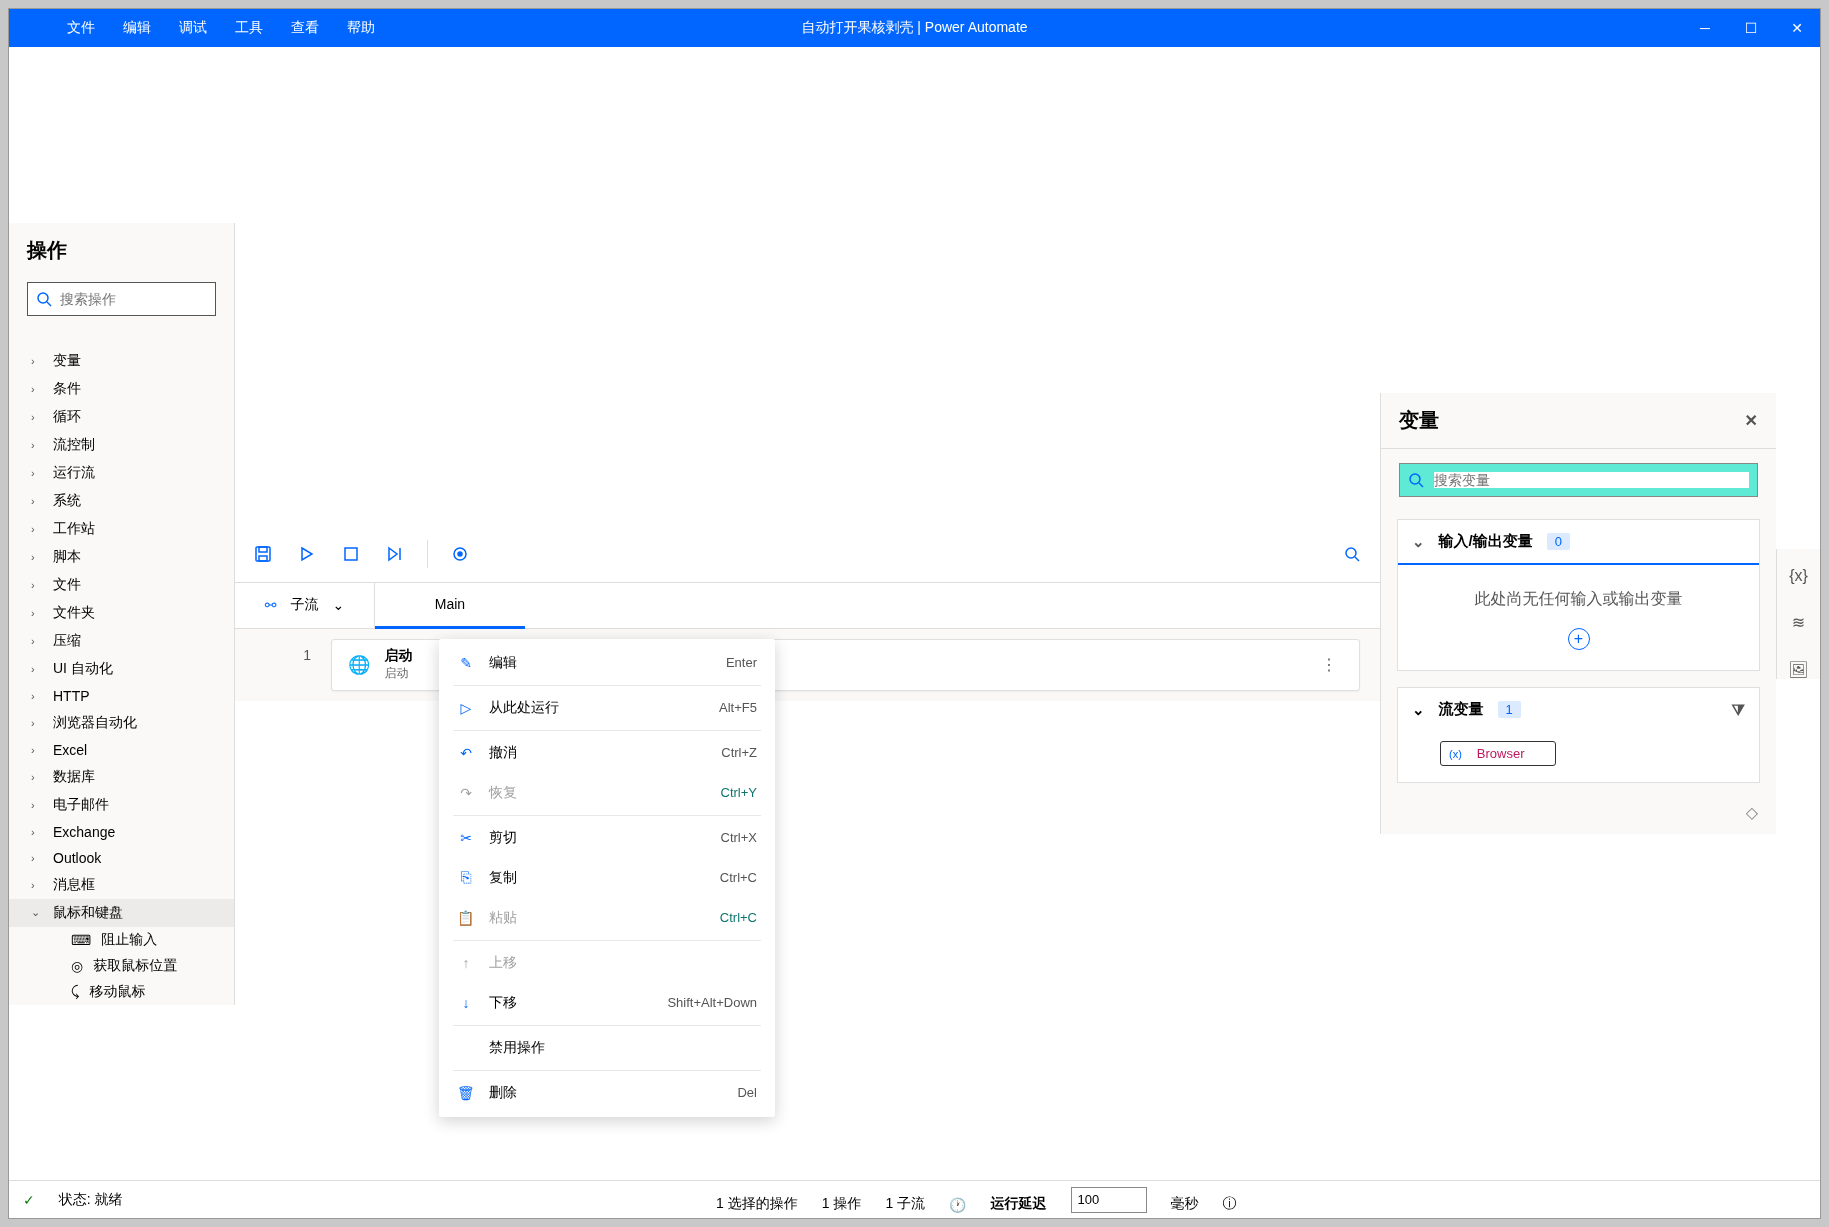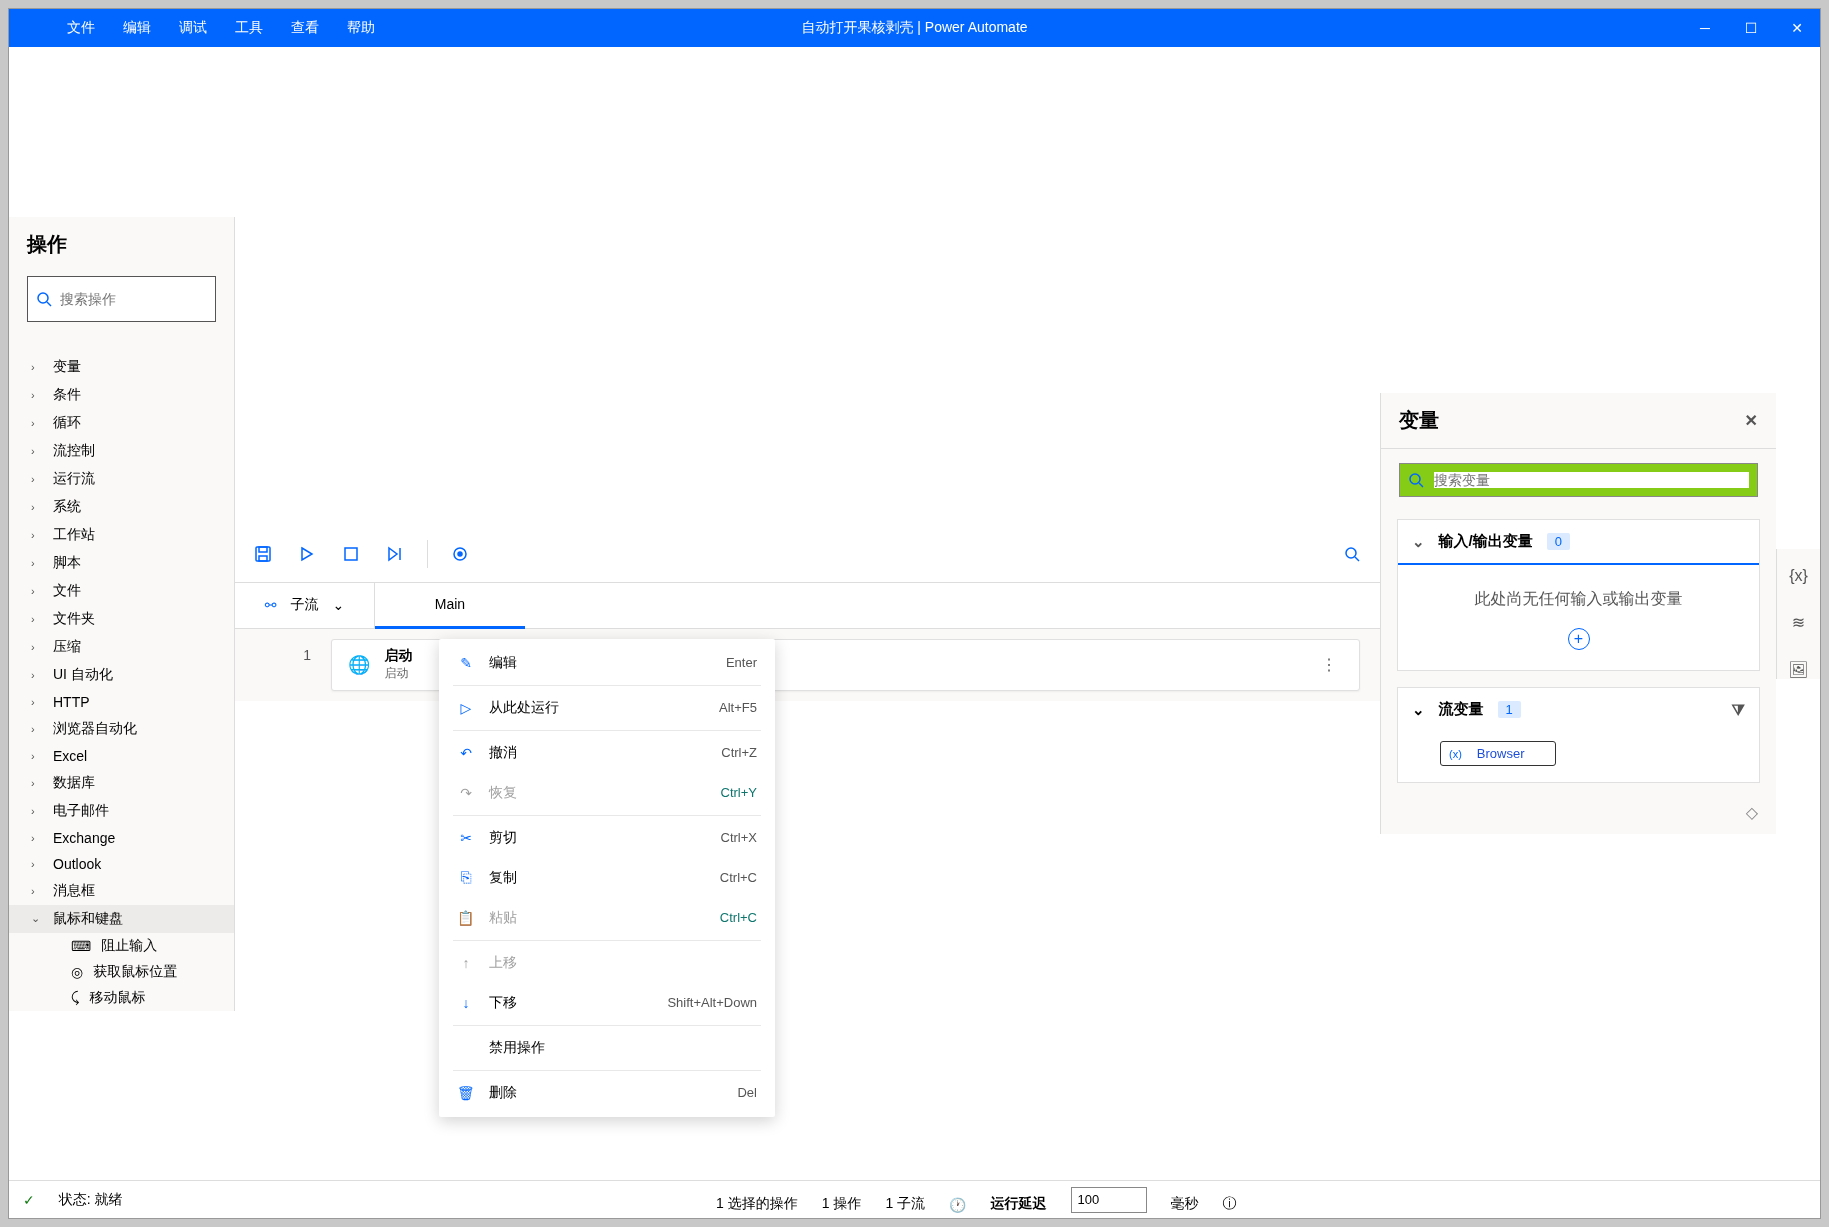--- a/index.html
+++ b/index.html
@@ -13,21 +13,21 @@
 .title-center { position: absolute; left: 50%; transform: translateX(-50%); }
 .win-controls { position: absolute; right: 0; display: flex; }
 .win-controls div { width: 46px; height: 38px; display: flex; align-items: center; justify-content: center; cursor: pointer; }
 
 
 .body { flex: 1; display: flex; min-height: 0; align-items: center; }
 
 
 .sidebar { width: 226px; border-right: 1px solid #ddd; display: flex; flex-direction: column; background: #faf9f8; }
 .sidebar-header { padding: 14px 18px; font-size: 20px; font-weight: 600; }
-.sidebar-search { margin: 4px 18px 25px; height: 46px; border: 1px solid #555; display: flex; align-items: center; padding: 0 8px; background: #fff; }
+.sidebar-search { margin: 4px 18px 25px; height: 34px; border: 1px solid #555; display: flex; align-items: center; padding: 0 8px; background: #fff; }
 .sidebar-search input { border: none; outline: none; flex: 1; font-size: 14px; background: transparent; }
 .search-icon { width: 18px; margin-right: 8px; color: #0066ff; }
 .tree { flex: 1; overflow-y: auto; padding-top: 6px; }
 .tree-item { display: flex; align-items: center; padding: 5px 10px 5px 22px; font-size: 14px; cursor: pointer; gap: 10px; }
 .tree-item.expanded { background: #edebe9; }
 .tree-sub { display: flex; align-items: center; padding: 4px 10px 4px 62px; font-size: 14px; cursor: pointer; gap: 10px; }
 .chev { width: 12px; display: inline-block; color: #555; font-size: 11px; }
 
 
 .center { flex: 1; display: flex; flex-direction: column; min-width: 0; }
@@ -56,37 +56,37 @@
 .ctx-icon { width: 18px; color: #0066ff; display: flex; justify-content: center; }
 .ctx-item.disabled .ctx-icon { color: #a0a0a0; }
 .ctx-shortcut { margin-left: auto; color: #555; font-size: 13px; }
 .ctx-item.disabled .ctx-shortcut { color: #0f766e; }
 .ctx-sep { height: 1px; background: #e8e8e8; margin: 2px 14px; }
 
 
 .right-panel { width: 396px; border-left: 1px solid #ddd; display: flex; flex-direction: column; background: #faf9f8; }
 .rp-header { height: 56px; display: flex; align-items: center; padding: 0 18px; font-size: 20px; font-weight: 600; border-bottom: 1px solid #ddd; }
 .rp-close { margin-left: auto; font-size: 16px; cursor: pointer; color: #555; }
-.rp-search { margin: 14px 18px; height: 34px; border: 1px solid #888; display: flex; align-items: center; padding: 0 8px; background: #84cc16; }
+.rp-search { margin: 14px 18px; height: 34px; border: 1px solid #888; display: flex; align-items: center; padding: 0 8px; background: #5eead4; }
 .rp-search input { border: none; outline: none; flex: 1; font-size: 14px; }
 
 .var-section { margin: 8px 16px; border: 1px solid #e0e0e0; background: #fff; }
 .var-sec-head { display: flex; align-items: center; padding: 12px 14px; gap: 14px; font-size: 15px; font-weight: 600; border-bottom: 2px solid #0066ff; }
 .var-sec-head .chev2 { color: #555; }
 .badge { background: #dbeafe; color: #0066ff; padding: 1px 8px; border-radius: 2px; font-size: 13px; font-weight: normal; }
 .var-empty { padding: 24px 0 18px; text-align: center; color: #555; font-size: 16px; }
 .var-add { display: flex; justify-content: center; padding: 0 0 20px; }
 .plus-circle { width: 22px; height: 22px; border: 1.5px solid #0066ff; border-radius: 50%; color: #0066ff; display: flex; align-items: center; justify-content: center; font-size: 16px; cursor: pointer; }
 
 .var-sec2 { margin: 8px 16px; background: #fff; border: 1px solid #e0e0e0; }
 .var-sec2-head { display: flex; align-items: center; padding: 12px 14px; gap: 14px; font-size: 15px; font-weight: 600; }
 .filter-icon { margin-left: auto; color: #555; cursor: pointer; }
 .var-item { margin: 10px 42px 16px; display: inline-flex; align-items: center; border: 1px solid #333; border-radius: 3px; padding: 4px 30px 4px 8px; gap: 6px; font-size: 13px; background: #fff; }
 .var-item .vx { color: #0066ff; font-size: 11px; }
-.var-item .vname { color: #1d4ed8; padding-left: 9px; }
+.var-item .vname { color: #be185d; padding-left: 9px; }
 
 
 .icon-strip { width: 44px; border-left: 1px solid #ddd; display: flex; flex-direction: column; align-items: center; padding-top: 18px; gap: 28px; background: #faf9f8; }
 .icon-strip div { cursor: pointer; color: #555; font-size: 16px; }
 
 
 .statusbar { height: 38px; border-top: 1px solid #ddd; display: flex; align-items: center; padding: 0 14px; font-size: 14px; gap: 24px; }
 .st-check { color: #107c10; }
 .st-center { margin-left: auto; display: flex; align-items: flex-end; gap: 24px; margin-right: auto; }
 .delay-input { width: 76px; height: 26px; border: 1px solid #888; padding: 0 18px 0 6px; font-size: 13px; position: relative; }

